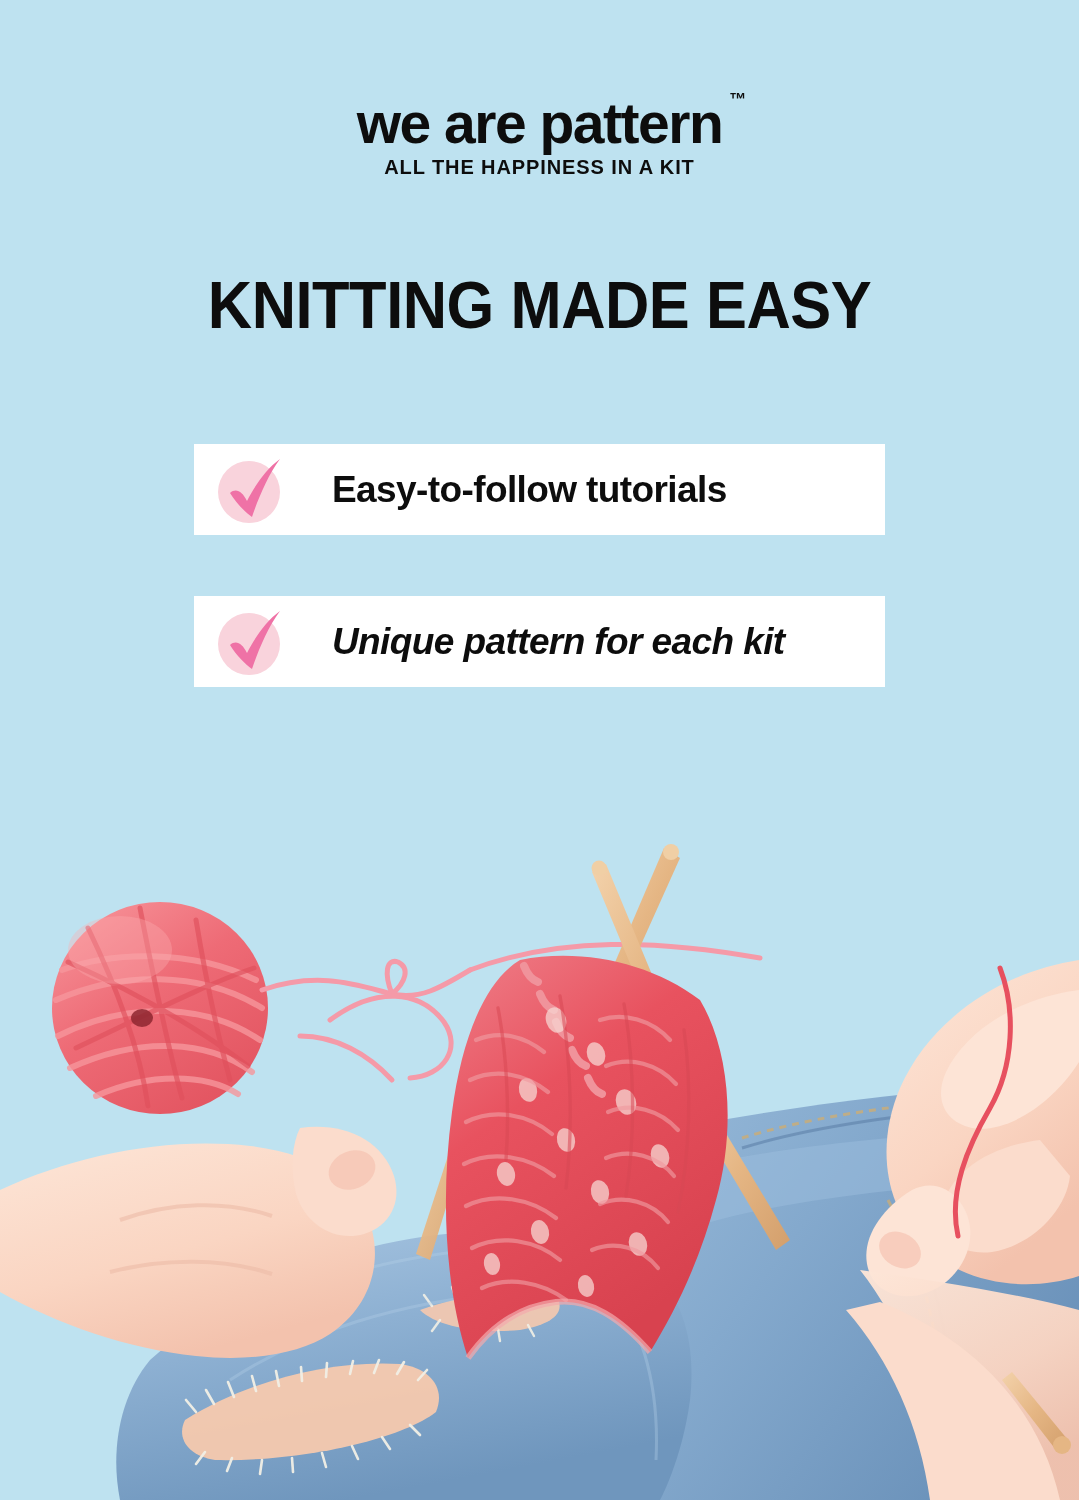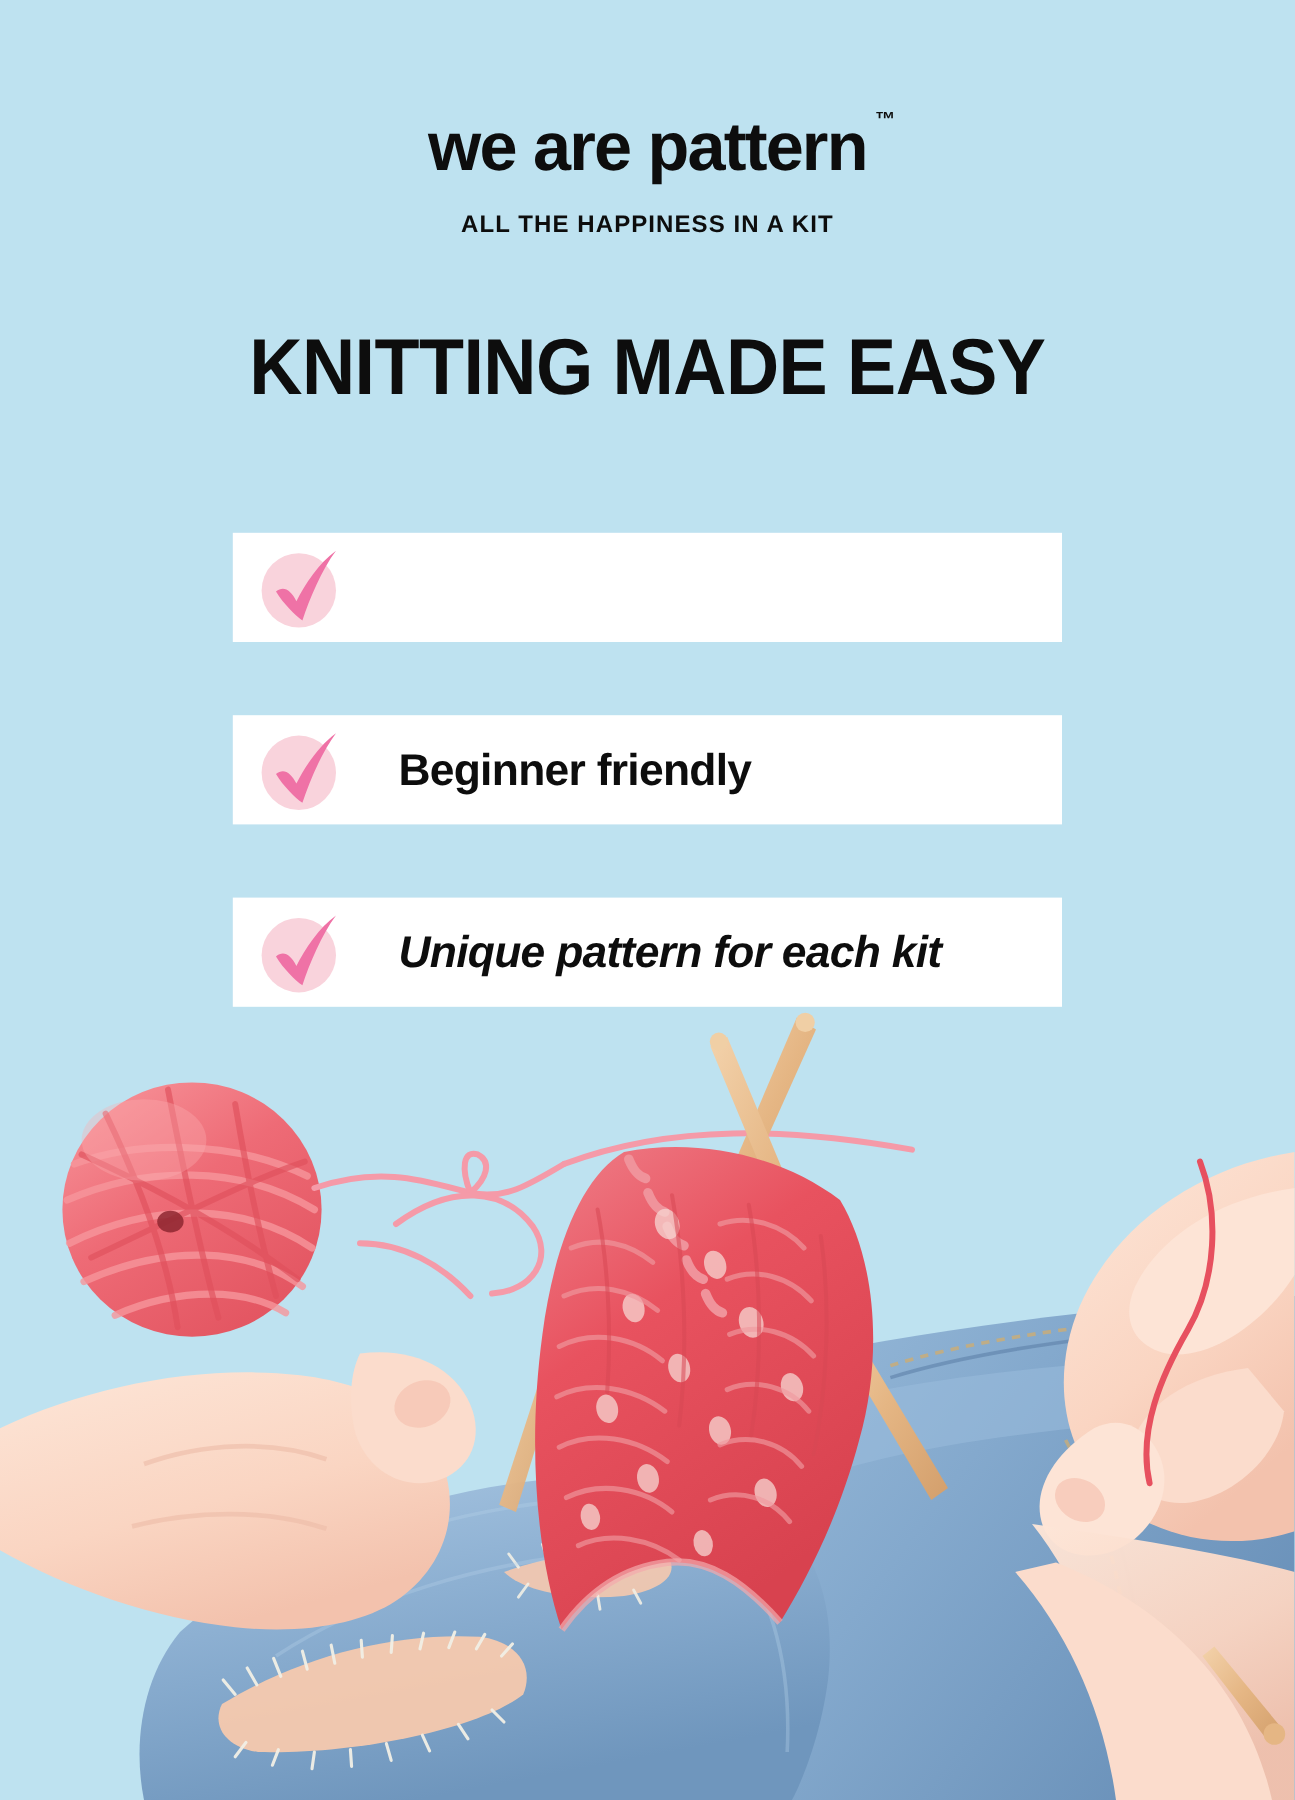--- a/index.html
+++ b/index.html
@@ -29,21 +29,21 @@
     line-height:1;
   }
   .brand-tm {
     position:absolute;
     top:-4px; right:-24px;
     font-size:17px;
     font-weight:bold;
     letter-spacing:0;
   }
   .brand-tagline {
-    margin-top:24px;
+    margin-top:4px;
     font-size:20px;
     font-weight:bold;
     letter-spacing:0.9px;
     color:#0d0d0d;
   }
 
   
   .headline {
     position:absolute;
     top:272px; left:0; width:100%;
@@ -113,31 +113,23 @@
 
   <div class="features">
 
     <div class="feature-card">
       <span class="check-badge">
         <span class="disc"></span>
         <svg width="72" height="76" viewBox="0 0 72 76" fill="none">
           <path d="M14 40 C20 35, 26 38, 31 48 C38 34, 50 16, 64 6 C52 22, 42 46, 36 64 C30 60, 20 50, 14 40 Z" fill="#ef72a6"></path>
         </svg>
       </span>
+      <span class="feature-label">Easy-to-follow tutorials</span>
     </div>
 
-    <div class="feature-card">
-      <span class="check-badge">
-        <span class="disc"></span>
-        <svg width="72" height="76" viewBox="0 0 72 76" fill="none">
-          <path d="M14 40 C20 35, 26 38, 31 48 C38 34, 50 16, 64 6 C52 22, 42 46, 36 64 C30 60, 20 50, 14 40 Z" fill="#ef72a6"></path>
-        </svg>
-      </span>
-      <span class="feature-label">Beginner friendly</span>
-    </div>
 
     <div class="feature-card">
       <span class="check-badge">
         <span class="disc"></span>
         <svg width="72" height="76" viewBox="0 0 72 76" fill="none">
           <path d="M14 40 C20 35, 26 38, 31 48 C38 34, 50 16, 64 6 C52 22, 42 46, 36 64 C30 60, 20 50, 14 40 Z" fill="#ef72a6"></path>
         </svg>
       </span>
       <span class="feature-label">Unique pattern for each kit</span>
     </div>

